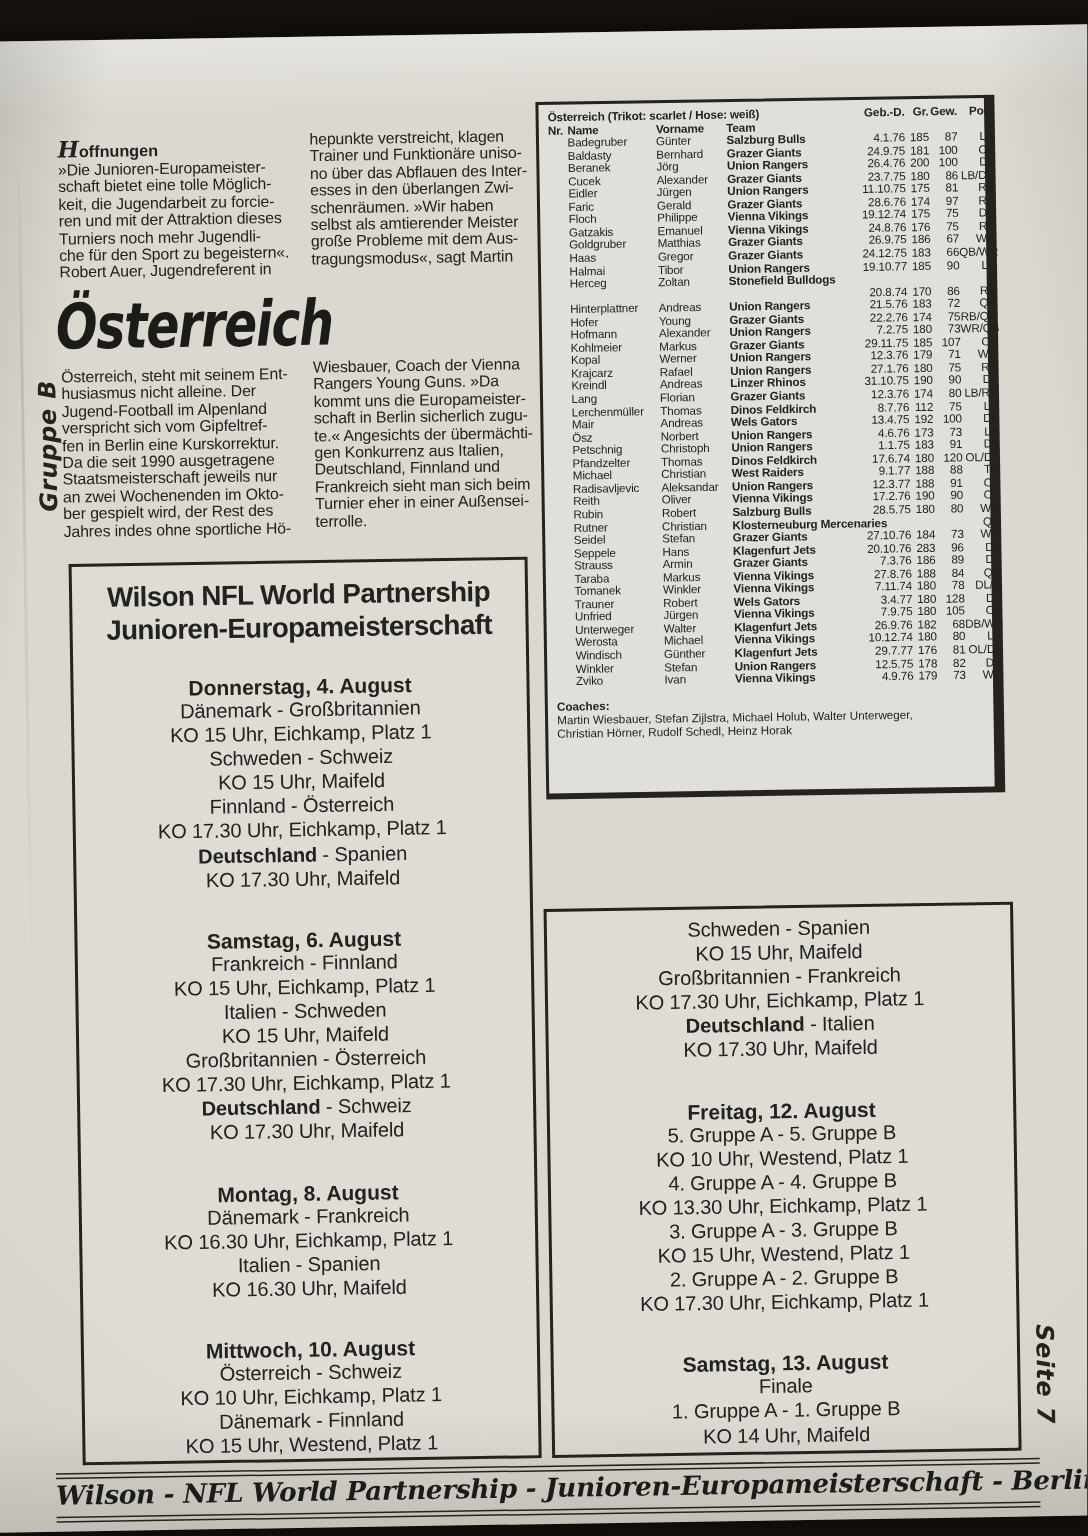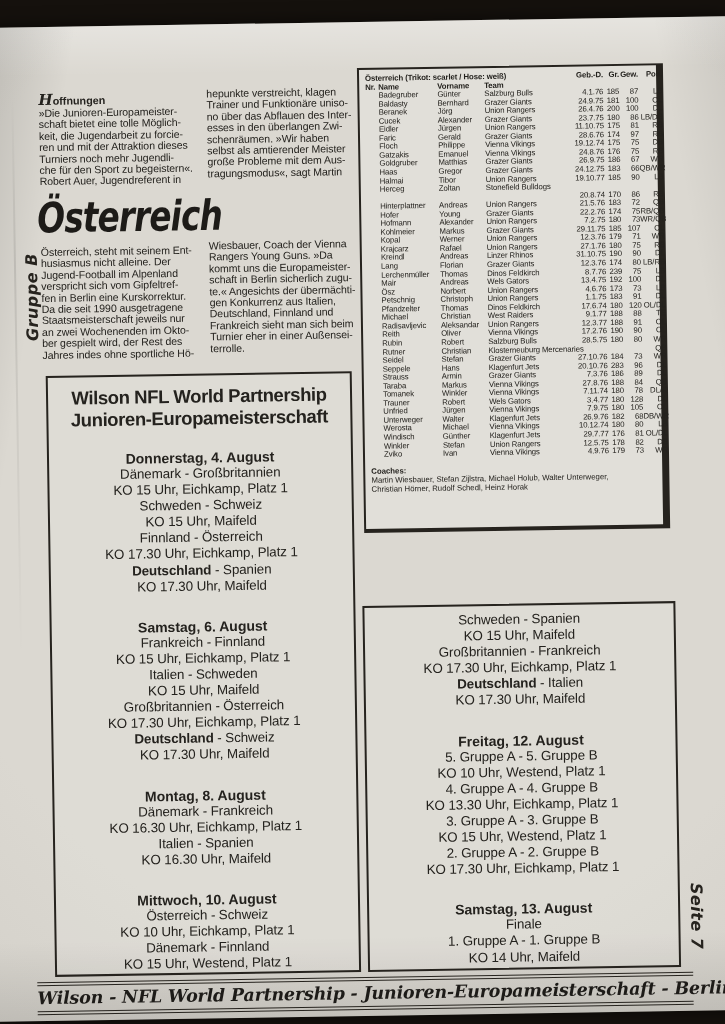--- a/index.html
+++ b/index.html
@@ -32,21 +32,21 @@
   .body-col1{position:absolute;left:53px;top:220px;width:162px;}
   .body-col2{position:absolute;left:221px;top:216px;width:155px;}
 
   .roster-box{position:absolute;left:372px;top:46px;width:306px;height:465px;box-sizing:border-box;
               border:2px solid #26231e;border-right-width:7px;border-bottom-width:4px;
               background:rgba(255,255,255,.18);padding:5px 5px 0 6px;}
   .t-grid{display:grid;grid-template-columns:13px 59px 47px 85px 34px 16px 19px 24px;
           font-size:7.8px;line-height:8.55px;letter-spacing:-0.1px;}
   .t-grid .b{font-weight:bold;}
   .t-grid .num{text-align:right;}
-  .t-grid .team{white-space:nowrap;overflow:visible;}
+  .t-grid .team{white-space:nowrap;overflow:visible;font-weight:bold;}
   .t-title{grid-column:1/5;font-weight:bold;white-space:nowrap;}
   .coaches{font-size:7.8px;line-height:9.2px;margin-top:7px;}
   .coaches .b{font-weight:bold;}
 
   .sched-box{position:absolute;box-sizing:border-box;border:2.5px solid #26231e;background:rgba(255,255,255,.10);}
   .box-left{left:56px;top:349px;width:306px;height:601px;padding-top:8px;}
   .box-right{left:369px;top:584px;width:313px;height:366px;padding-top:2px;}
   .sched-title{text-align:center;font-weight:bold;font-size:18.5px;line-height:21.5px;letter-spacing:-0.4px;margin:2px 0 0 0;}
   .section{margin-top:24px;text-align:center;}
   .section:first-child{margin-top:4px;}
@@ -288,21 +288,21 @@
           <div class="team">Grazer Giants</div>
           <div class="num">12.3.76</div>
           <div class="num">174</div>
           <div class="num">80</div>
           <div class="num">LB/RB</div>
           <div></div>
           <div>Lerchenmüller</div>
           <div>Thomas</div>
           <div class="team">Dinos Feldkirch</div>
           <div class="num">8.7.76</div>
-          <div class="num">239</div>
+          <div class="num">112</div>
           <div class="num">75</div>
           <div class="num">LB</div>
           <div></div>
           <div>Mair</div>
           <div>Andreas</div>
           <div class="team">Wels Gators</div>
           <div class="num">13.4.75</div>
           <div class="num">192</div>
           <div class="num">100</div>
           <div class="num">DL</div>

